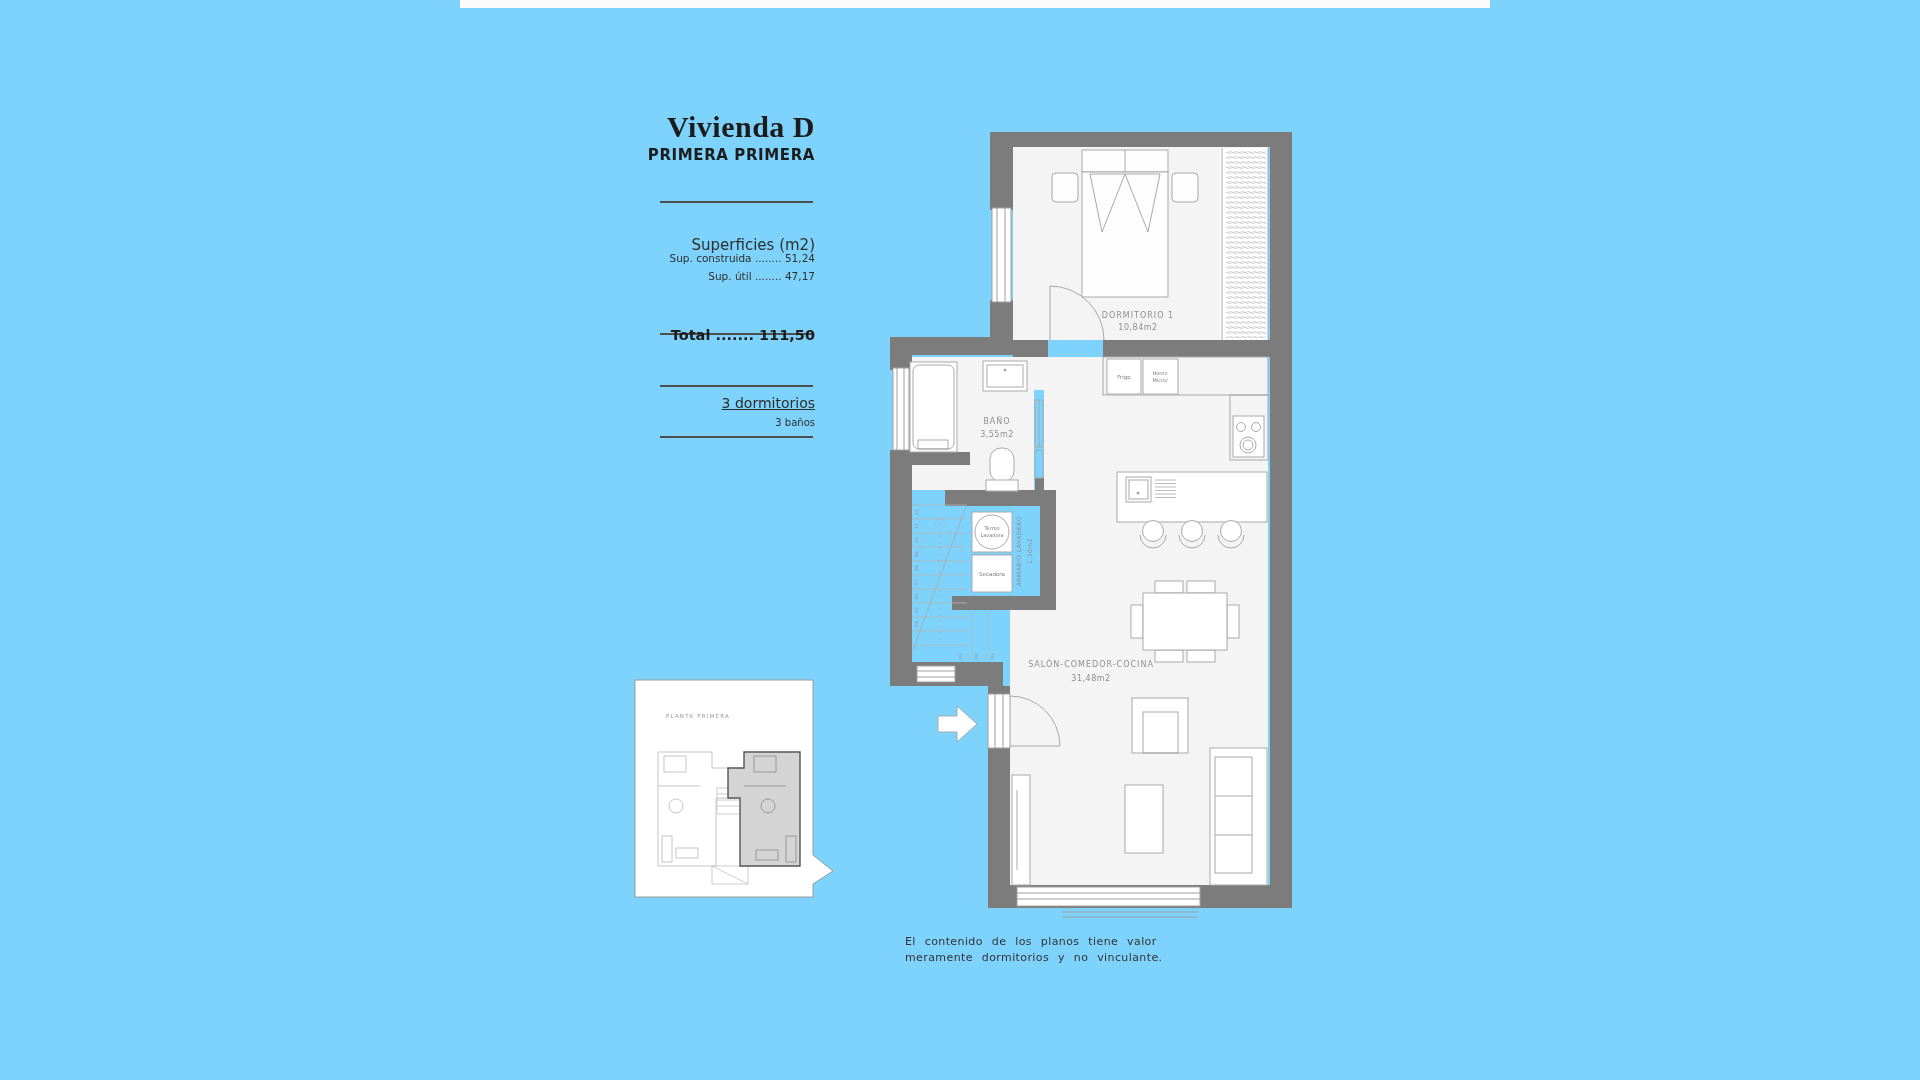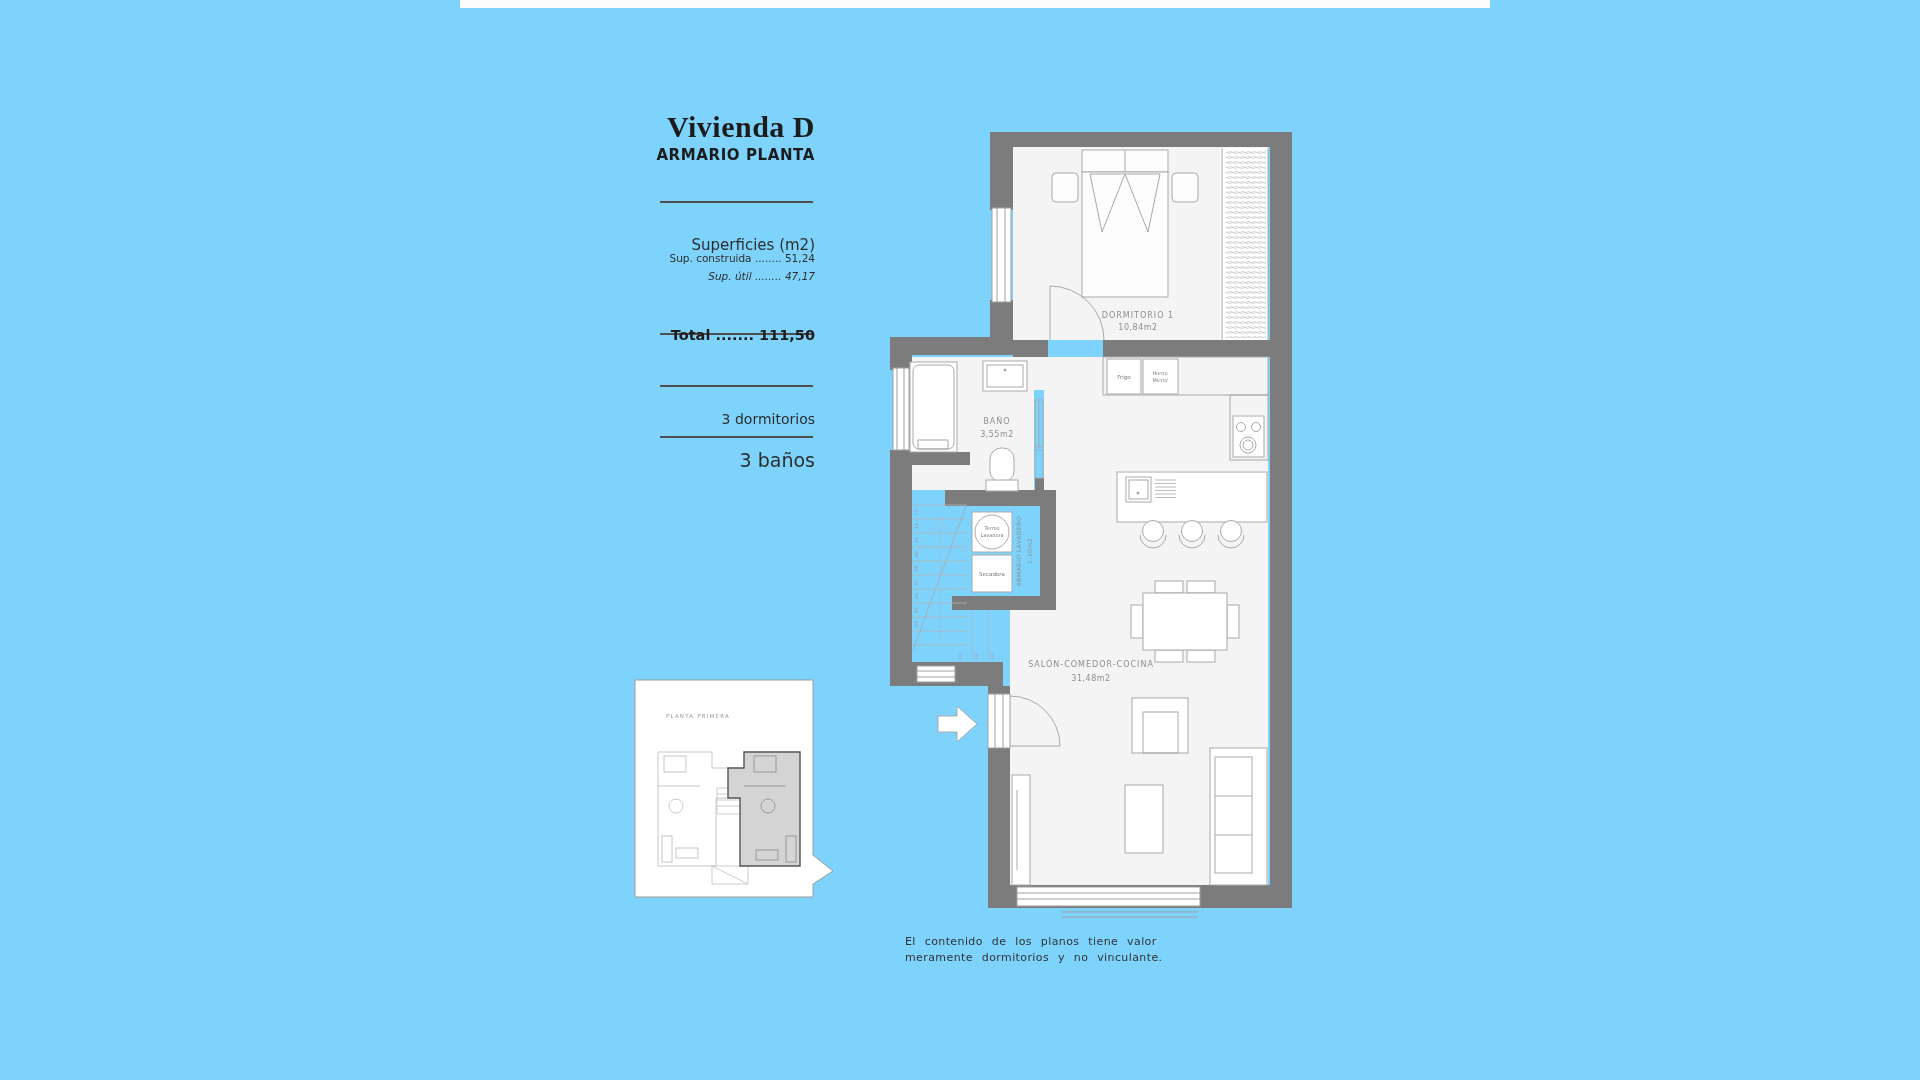--- a/index.html
+++ b/index.html
@@ -6,24 +6,24 @@
   .page{position:relative;width:1920px;height:1080px;background:#7dd3fc;overflow:hidden;
         font-family:"DejaVu Sans","Liberation Sans",sans-serif;padding-left:36px;}
   .abs{position:absolute;}
   
   .panel-line{position:absolute;left:540px;width:275px;text-align:right;color:#2e2e2e;}
   .p-title{top:110px;font-family:"Liberation Serif","DejaVu Serif",serif;font-weight:bold;
            font-size:30px;color:#1c1c1c;letter-spacing:.5px;}
   .p-subtitle{top:146px;font-size:15px;font-weight:bold;color:#1c1c1c;letter-spacing:.6px;}
   .p-heading{top:224px;font-size:15px;color:#2e2e2e;margin-top:12px;}
   .p-sup1{top:252px;font-size:10.5px;}
-  .p-sup2{top:270px;font-size:10.5px;font-style:italic;}
+  .p-sup2{top:270px;font-size:10.5px;}
   .p-total{top:327px;font-size:14.5px;font-weight:bold;color:#1c1c1c;}
-  .p-feat1{top:411px;font-size:14px;}
-  .p-feat2{top:417px;font-size:19px;margin-top:32px;}
+  .p-feat1{top:395px;font-size:14px;text-decoration:underline;}
+  .p-feat2{top:417px;font-size:10px;}
   .rule{position:absolute;left:660px;width:153px;height:2px;background:#4f4f4f;}
   .r1{top:201px;} .r2{top:333px;} .r3{top:385px;} .r4{top:436px;}
   
   .disclaimer{position:absolute;left:905px;top:934px;font-size:11px;line-height:16px;
               color:#333;letter-spacing:.4px;word-spacing:5px;}
   
   text{font-family:"DejaVu Sans","Liberation Sans",sans-serif;fill:#8f8f8f;}
   .roomname{font-size:8px;letter-spacing:1px;}
   .roomarea{font-size:8px;letter-spacing:.5px;}
   .tiny{font-size:5.5px;fill:#7a7a7a;letter-spacing:0;}
@@ -33,21 +33,21 @@
   .vlabel{font-size:6px;fill:#8f8f8f;letter-spacing:.5px;}
 </style>
 </head>
 <body>
 
 <div class="page">
 
   <div class="abs" style="left:460px;top:0;width:1030px;height:8px;background:#fbfbfb;"></div>
 
   <div class="panel-line p-title">Vivienda D</div>
-  <div class="panel-line p-subtitle">ARMARIO PLANTA</div>
+  <div class="panel-line p-subtitle">PRIMERA PRIMERA</div>
   <div class="rule r1"></div>
   <div class="panel-line p-heading">Superficies (m2)</div>
   <div class="panel-line p-sup1">Sup. construida ........ 51,24</div>
   <div class="panel-line p-sup2">Sup. útil ........ 47,17</div>
   <div class="rule r2"></div>
   <div class="panel-line p-total">Total ....... 111,50</div>
   <div class="rule r3"></div>
   <div class="panel-line p-feat1">3 dormitorios</div>
   <div class="panel-line p-feat2">3 baños</div>
   <div class="rule r4"></div>

